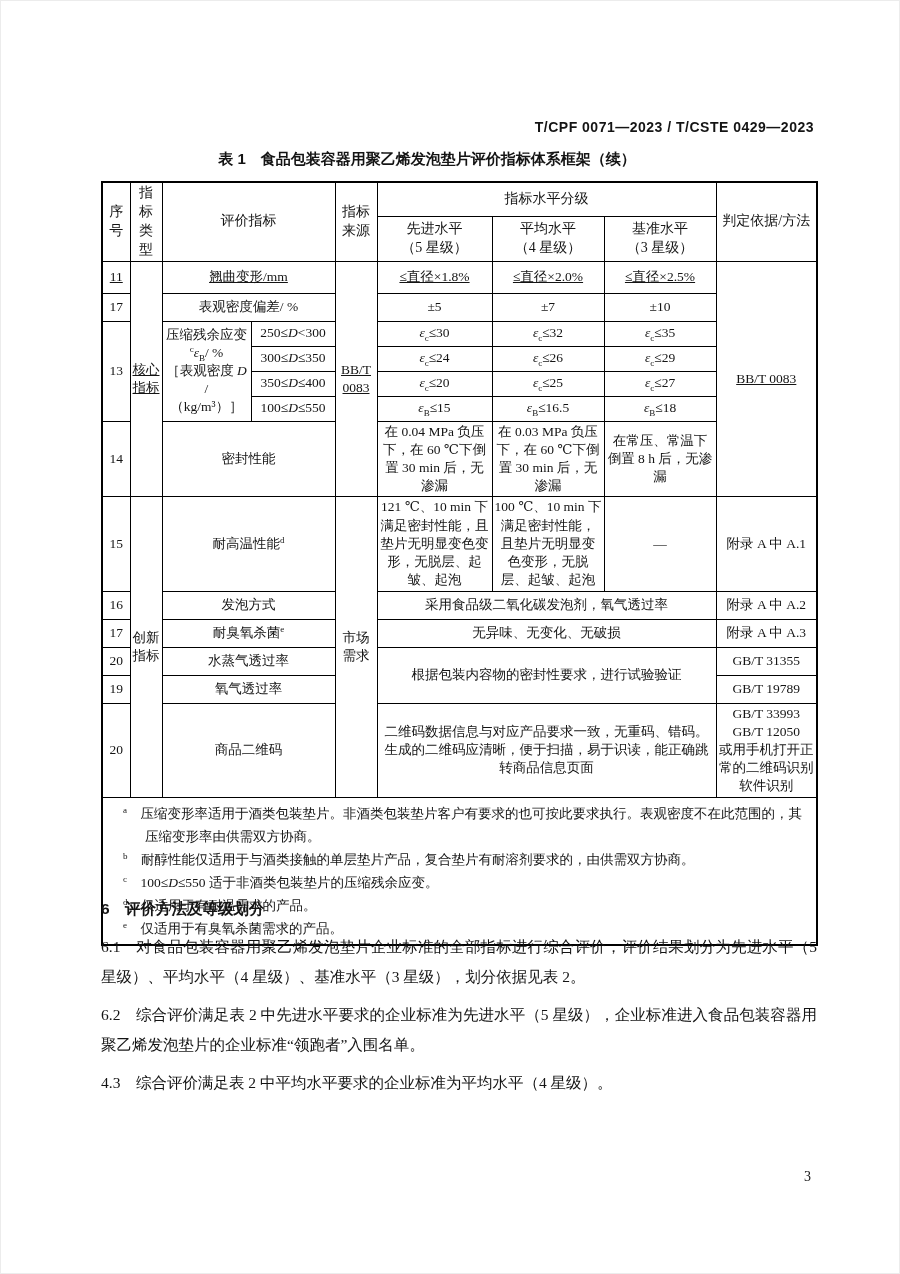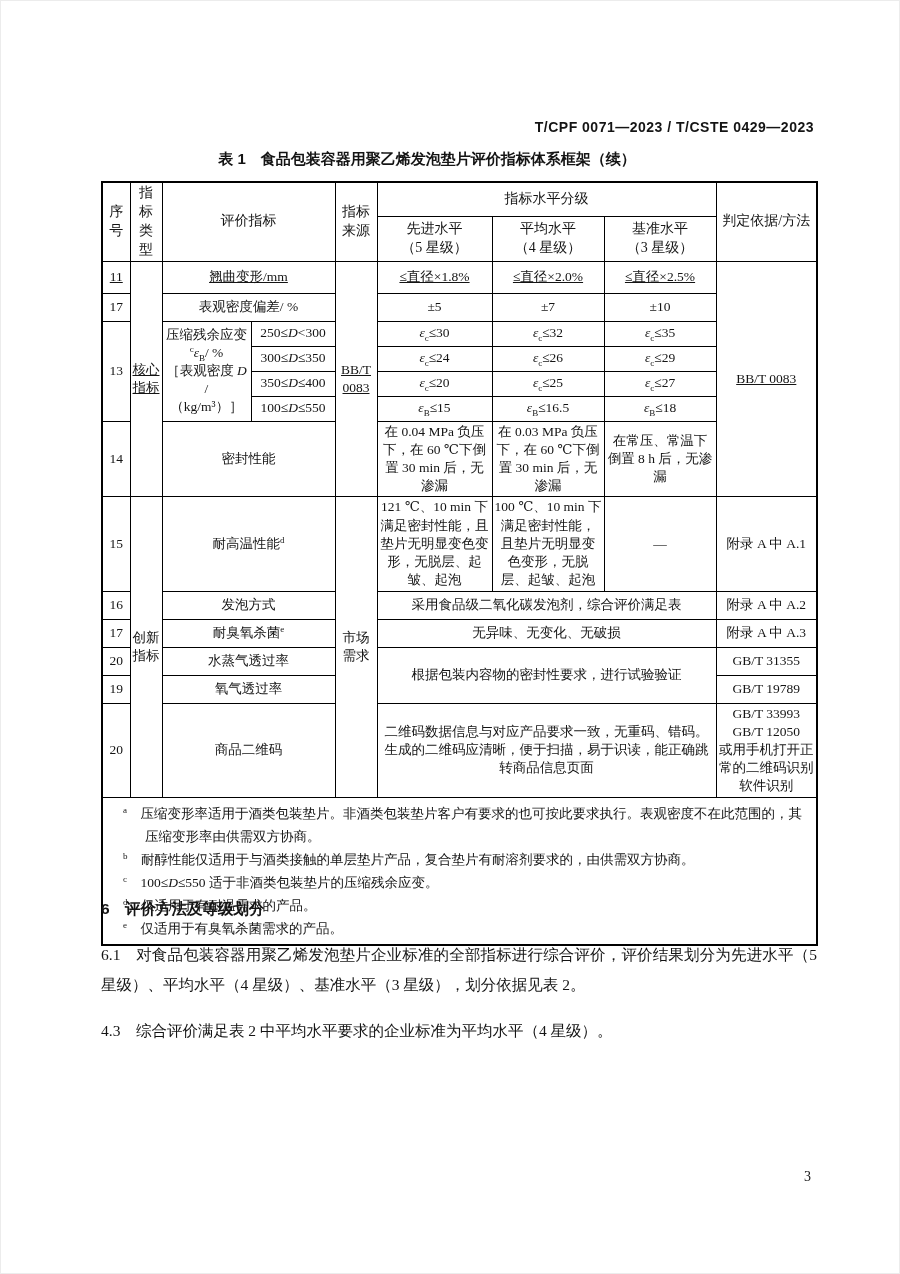--- a/index.html
+++ b/index.html
@@ -44,21 +44,21 @@
   td.notes-cell { text-align:left; vertical-align:top; padding:4px 8px 4px 12px; }
   .note { font-size:13.5px; line-height:23px; padding-left:30px; text-indent:-22px; }
   .sec6 {
     position:absolute; left:100px; top:893px; width:716px;
     font-size:15.5px; line-height:30px;
   }
   .sec6 .heading {
     font-family:"Liberation Sans","DejaVu Sans",sans-serif;
     font-weight:700; font-size:15.5px; margin-bottom:8px;
   }
-  .sec6 p { margin:16px 0 4px 0; text-align:justify; text-justify:inter-character; }
+  .sec6 p { margin:8px 0 4px 0; text-align:justify; text-justify:inter-character; }
   .page-num { position:absolute; top:1168px; right:88px; font-size:14px; }
 </style>
 </head>
 <body>
 
 <div class="doc-code">T/CPF 0071—2023 / T/CSTE 0429—2023</div>
 <div class="table-title">表 1　食品包装容器用聚乙烯发泡垫片评价指标体系框架（续）</div>
 
 <table class="eval">
   <colgroup>
@@ -157,21 +157,21 @@
       <td rowspan="6" class="pre">市场
 需求</td>
       <td class="just small">121 ℃、10 min 下满足密封性能，且垫片无明显变色变形，无脱层、起皱、起泡</td>
       <td class="just small">100 ℃、10 min 下满足密封性能，且垫片无明显变色变形，无脱层、起皱、起泡</td>
       <td>—</td>
       <td>附录 A 中 A.1</td>
     </tr>
     <tr class="h28">
       <td>16</td>
       <td colspan="2">发泡方式</td>
-      <td colspan="3">采用食品级二氧化碳发泡剂，综合评价满足表</td>
+      <td colspan="3">采用食品级二氧化碳发泡剂，氧气透过率</td>
       <td>附录 A 中 A.2</td>
     </tr>
     <tr class="h28">
       <td>17</td>
       <td colspan="2">耐臭氧杀菌<sup>e</sup></td>
       <td colspan="3">无异味、无变化、无破损</td>
       <td>附录 A 中 A.3</td>
     </tr>
     <tr class="h28">
       <td>20</td>
@@ -200,16 +200,17 @@
         <div class="note"><sup>d</sup>　仅适用于有耐温需求的产品。</div>
         <div class="note"><sup>e</sup>　仅适用于有臭氧杀菌需求的产品。</div>
       </td>
     </tr>
   </tbody>
 </table>
 
 <div class="sec6">
   <div class="heading">6　评价方法及等级划分</div>
   <p>6.1　对食品包装容器用聚乙烯发泡垫片企业标准的全部指标进行综合评价，评价结果划分为先进水平（5 星级）、平均水平（4 星级）、基准水平（3 星级），划分依据见表 2。</p>
+  <p>6.2　综合评价满足表 2 中先进水平要求的企业标准为先进水平（5 星级），企业标准进入食品包装容器用聚乙烯发泡垫片的企业标准“领跑者”入围名单。</p>
   <p>4.3　综合评价满足表 2 中平均水平要求的企业标准为平均水平（4 星级）。</p>
 </div>
 
 <div class="page-num">3</div>
 
 </body></html>

